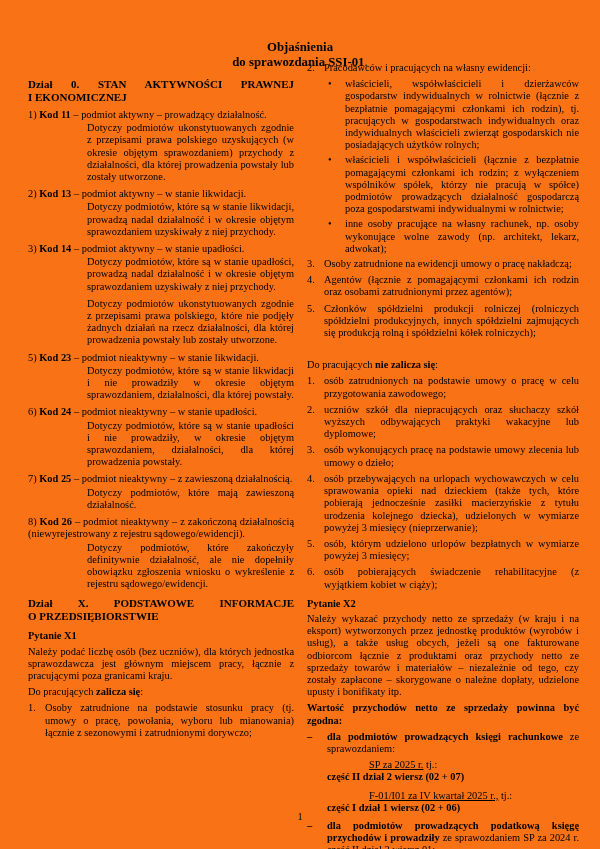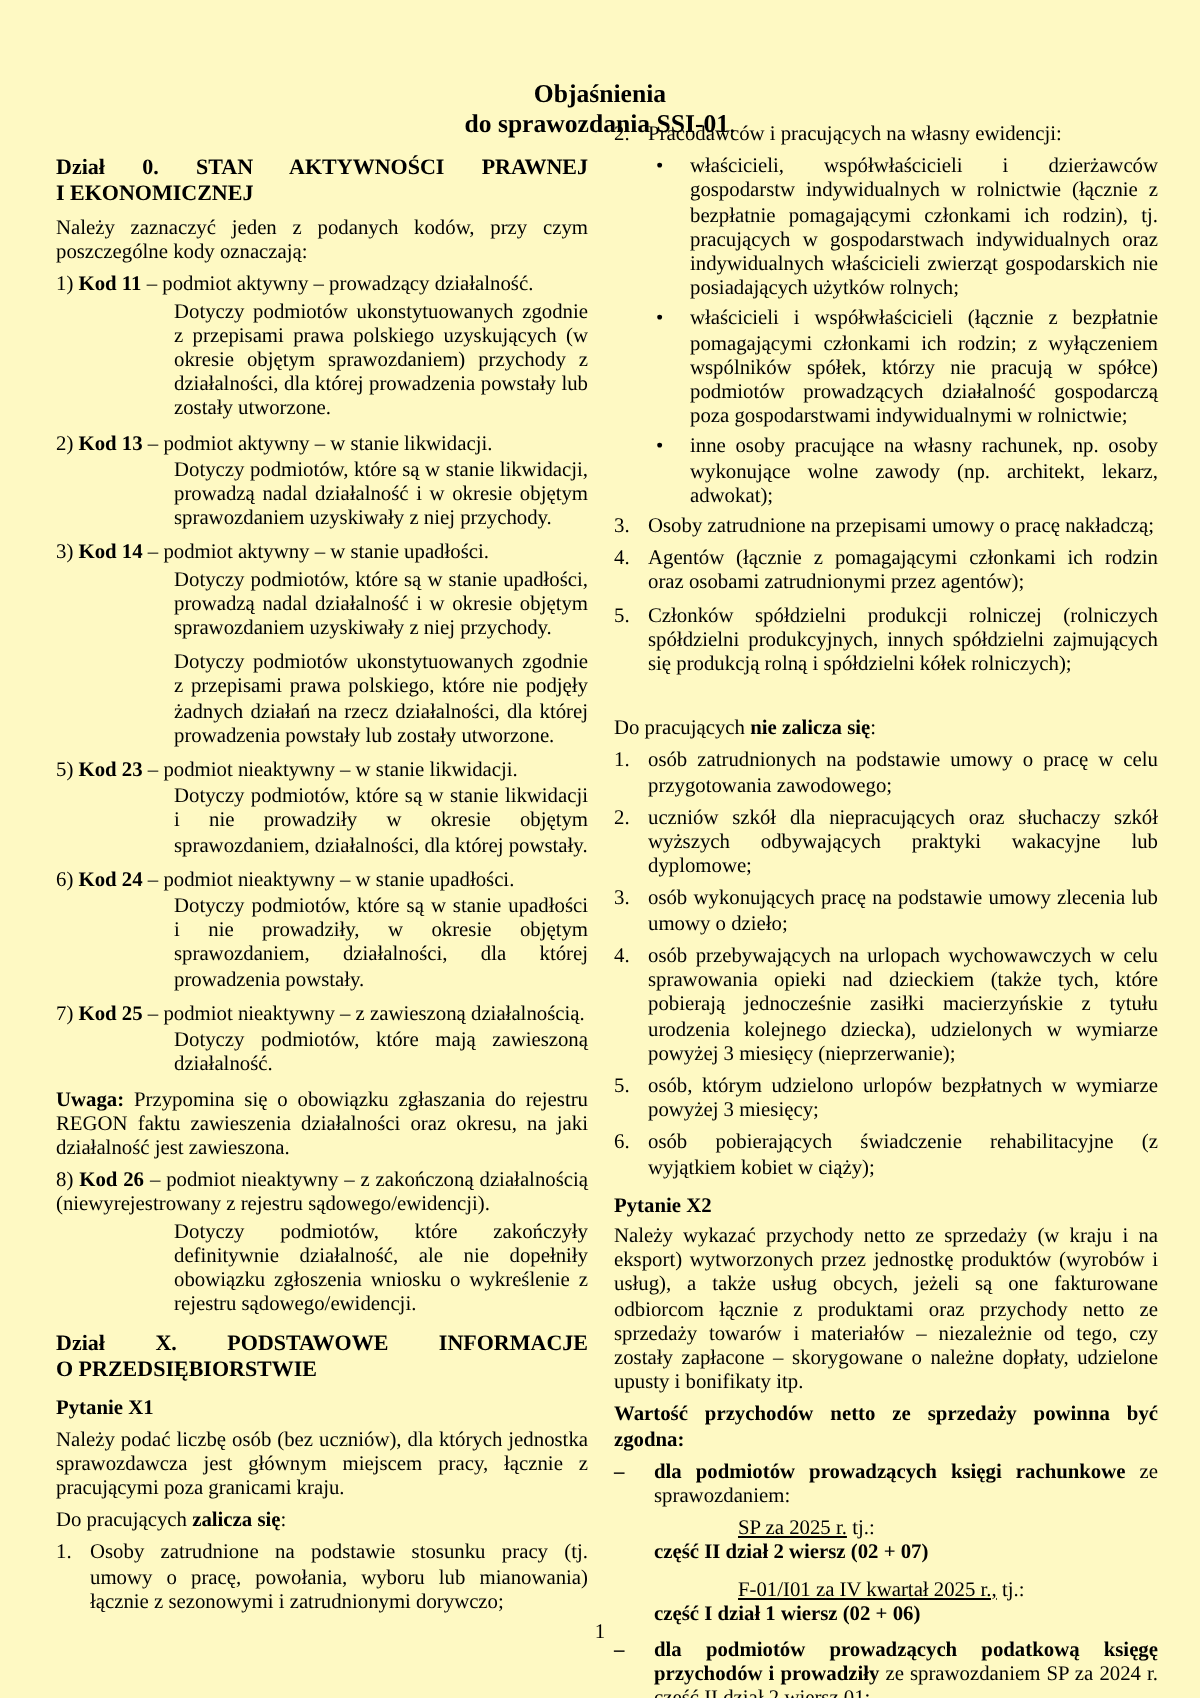--- a/index.html
+++ b/index.html
@@ -1,19 +1,19 @@
 <!DOCTYPE html>
 <html lang="pl"><head>
 <meta charset="utf-8">
 <style>
   * { margin:0; padding:0; box-sizing:border-box; }
   html,body { background:#e8e8e8; }
   .page {
     width:600px; height:849px; margin:0 auto; position:relative;
-    background:#fef9c3; color:#000;
+    background:#f97316; color:#000;
     font-family:"Liberation Serif","DejaVu Serif",serif;
     font-size:10.4px; line-height:12.2px; overflow:hidden;
   }
   .doc-title {
     position:absolute; top:40px; left:0; right:0;
     text-align:center; font-weight:bold; font-size:12.8px; line-height:14.5px;
   }
   .doc-title .period { font-weight:normal; }
   .columns { position:absolute; top:62px; left:28px; display:flex; gap:13px; }
   .col { text-align:justify; }
@@ -54,21 +54,20 @@
 
   <div class="columns">
 
     <div class="col col-left">
 
       <div class="sec-heading first-heading">
         <span class="jline">Dział 0. STAN AKTYWNOŚCI PRAWNEJ</span>
         <span>I EKONOMICZNEJ</span>
       </div>
 
-      <p>Należy zaznaczyć jeden z podanych kodów, przy czym poszczególne kody oznaczają:</p>
 
       <p class="code-head"><span>1) </span><span class="b">Kod 11</span><span> – podmiot aktywny – prowadzący działalność.</span></p>
       <p class="code-detail">Dotyczy podmiotów ukonstytuowanych zgodnie z przepisami prawa polskiego uzyskujących (w okresie objętym sprawozdaniem) przychody z działalności, dla której prowadzenia powstały lub zostały utworzone.</p>
 
       <p class="code-head"><span>2) </span><span class="b">Kod 13</span><span> – podmiot aktywny – w stanie likwidacji.</span></p>
       <p class="code-detail">Dotyczy podmiotów, które są w stanie likwidacji, prowadzą nadal działalność i w okresie objętym sprawozdaniem uzyskiwały z niej przychody.</p>
 
       <p class="code-head"><span>3) </span><span class="b">Kod 14</span><span> – podmiot aktywny – w stanie upadłości.</span></p>
       <p class="code-detail">Dotyczy podmiotów, które są w stanie upadłości, prowadzą nadal działalność i w okresie objętym sprawozdaniem uzyskiwały z niej przychody.</p>
 
@@ -76,21 +75,20 @@
 
       <p class="code-head"><span>5) </span><span class="b">Kod 23</span><span> – podmiot nieaktywny – w stanie likwidacji.</span></p>
       <p class="code-detail">Dotyczy podmiotów, które są w stanie likwidacji i nie prowadziły w okresie objętym sprawozdaniem, działalności, dla której powstały.</p>
 
       <p class="code-head"><span>6) </span><span class="b">Kod 24</span><span> – podmiot nieaktywny – w stanie upadłości.</span></p>
       <p class="code-detail">Dotyczy podmiotów, które są w stanie upadłości i nie prowadziły, w okresie objętym sprawozdaniem, działalności, dla której prowadzenia powstały.</p>
 
       <p class="code-head"><span>7) </span><span class="b">Kod 25</span><span> – podmiot nieaktywny – z zawieszoną działalnością.</span></p>
       <p class="code-detail">Dotyczy podmiotów, które mają zawieszoną działalność.</p>
 
-      <p><span class="b">Uwaga:</span><span> Przypomina się o obowiązku zgłaszania do rejestru REGON faktu zawieszenia działalności oraz okresu, na jaki działalność jest zawieszona.</span></p>
 
       <p class="code-head"><span>8) </span><span class="b">Kod 26</span><span> – podmiot nieaktywny – z zakończoną działalnością (niewyrejestrowany z rejestru sądowego/ewidencji).</span></p>
       <p class="code-detail">Dotyczy podmiotów, które zakończyły definitywnie działalność, ale nie dopełniły obowiązku zgłoszenia wniosku o wykreślenie z rejestru sądowego/ewidencji.</p>
 
       <div class="sec-heading">
         <span class="jline">Dział X. PODSTAWOWE INFORMACJE</span>
         <span>O PRZEDSIĘBIORSTWIE</span>
       </div>
 
       <p class="q-heading">Pytanie X1</p>
@@ -119,21 +117,21 @@
         <span class="bmark">•</span>
         <span class="itext">właścicieli i współwłaścicieli (łącznie z bezpłatnie pomagającymi członkami ich rodzin; z wyłączeniem wspólników spółek, którzy nie pracują w spółce) podmiotów prowadzących działalność gospodarczą poza gospodarstwami indywidualnymi w rolnictwie;</span>
       </div>
       <div class="bitem">
         <span class="bmark">•</span>
         <span class="itext">inne osoby pracujące na własny rachunek, np. osoby wykonujące wolne zawody (np. architekt, lekarz, adwokat);</span>
       </div>
 
       <div class="nitem">
         <span class="marker">3.</span>
-        <span class="itext">Osoby zatrudnione na przepisami umowy o pracę nakładczą;</span>
+        <span class="itext">Osoby zatrudnione na ewidencji umowy o pracę nakładczą;</span>
       </div>
       <div class="nitem">
         <span class="marker">4.</span>
         <span class="itext">Agentów (łącznie z pomagającymi członkami ich rodzin oraz osobami zatrudnionymi przez agentów);</span>
       </div>
       <div class="nitem">
         <span class="marker">5.</span>
         <span class="itext">Członków spółdzielni produkcji rolniczej (rolniczych spółdzielni produkcyjnych, innych spółdzielni zajmujących się produkcją rolną i spółdzielni kółek rolniczych);</span>
       </div>
 

